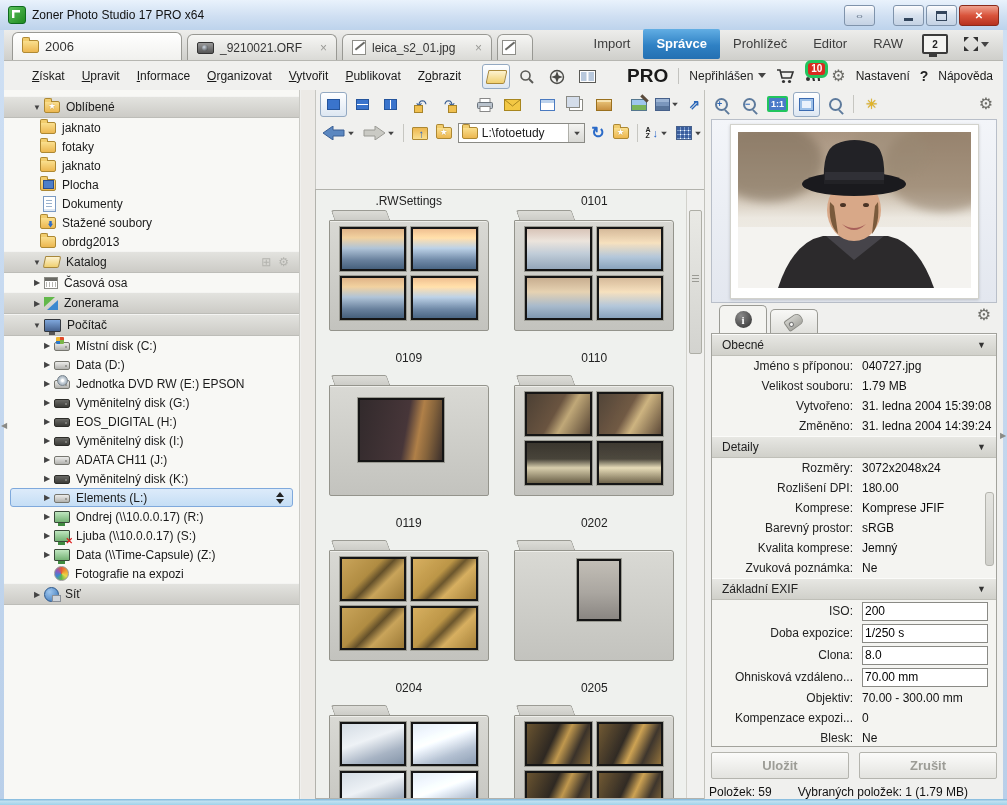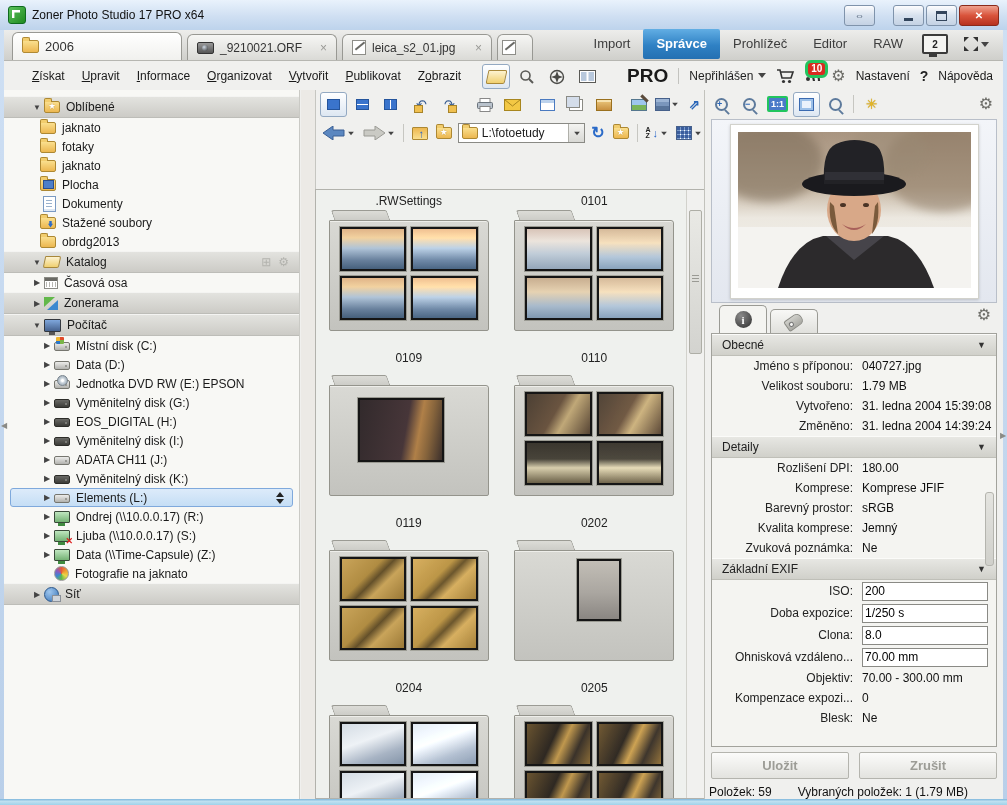--- a/index.html
+++ b/index.html
@@ -500,21 +500,21 @@
           <span class="slabel">Ljuba (\\10.0.0.17) (S:)</span>
         </div>
       <div class="srow pl3">
           <span class="arr">▶</span>
           <span class="ic ic-net sp"></span>
           <span class="slabel">Data (\\Time-Capsule) (Z:)</span>
         </div>
       <div class="srow pl3">
           <span class="arr"></span>
           <span class="ic ic-icloud sp"></span>
-          <span class="slabel">Fotografie na jaknato</span>
+          <span class="slabel">Fotografie na expozi</span>
         </div>
       <div class="srow sgroup pl1">
         <span class="arr">▶</span>
         <span class="ic ic-globe sp"></span>
         <span class="slabel">Síť</span>
       </div>
     </div>
     <div class="splitter"></div>
 
     <div class="toolbar1">
@@ -834,20 +834,24 @@
           </div>
         <div class="irow">
             <span class="ilabel">Změněno:</span>
             <span class="ival">31. ledna 2004 14:39:24</span>
           </div>
         <div class="sechdr">
             <span>Detaily</span>
             <span class="arr-d">▼</span>
           </div>
         <div class="irow">
+            <span class="ilabel">Rozměry:</span>
+            <span class="ival">3072x2048x24</span>
+          </div>
+        <div class="irow">
             <span class="ilabel">Rozlišení DPI:</span>
             <span class="ival">180.00</span>
           </div>
         <div class="irow">
             <span class="ilabel">Komprese:</span>
             <span class="ival">Komprese JFIF</span>
           </div>
         <div class="irow">
             <span class="ilabel">Barevný prostor:</span>
             <span class="ival">sRGB</span>

